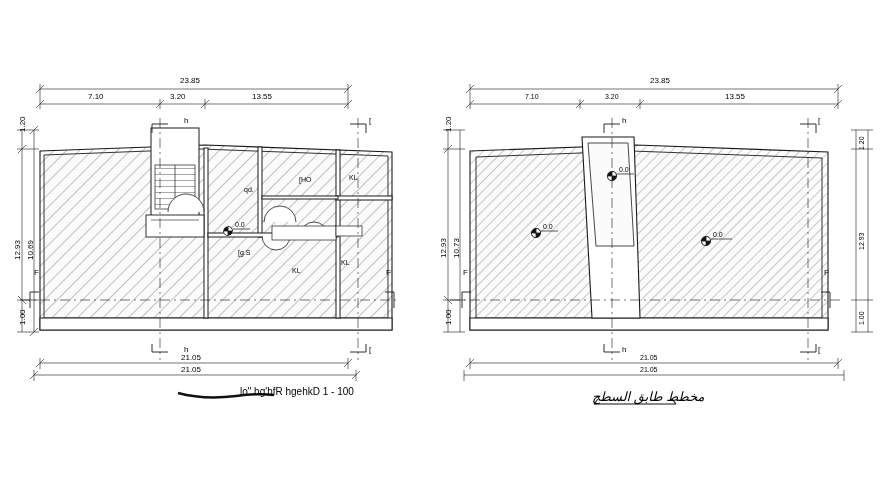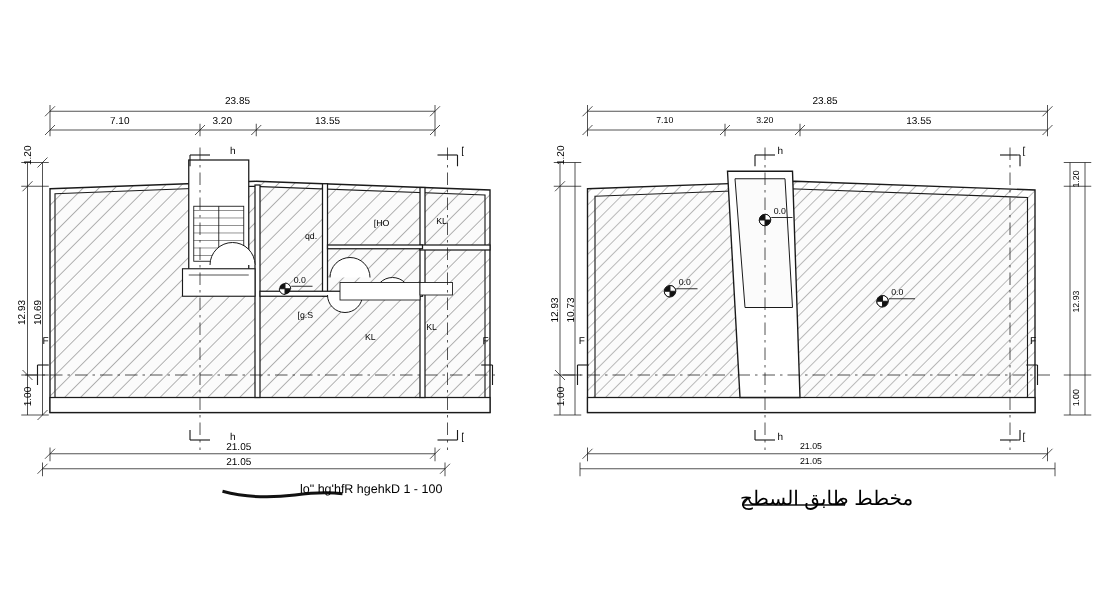--- a/index.html
+++ b/index.html
@@ -1,21 +1,21 @@
 <!DOCTYPE html>
 <html><head>
 <meta charset="utf-8">
 <style>
   html,body{margin:0;padding:0;background:#ffffff;}
   body{width:883px;height:493px;position:relative;overflow:hidden;
        font-family:"Liberation Sans",sans-serif;color:#000;}
   .sheet{position:absolute;left:0;top:0;width:883px;height:493px;}
   svg.plan{position:absolute;left:0;top:0;width:883px;height:493px;}
   .cap{position:absolute;font-size:10px;color:#000;white-space:nowrap;}
-  .cap.ar{font-size:16px;}
+  .cap.ar{font-size:13px;font-style:italic;}
   .dimtxt{font-size:8px;}
   .tiny{font-size:7px;}
 </style>
 </head>
 <body>
 
 <div class="sheet">
 
 <svg class="plan" viewBox="0 0 883 493">
   <defs>

